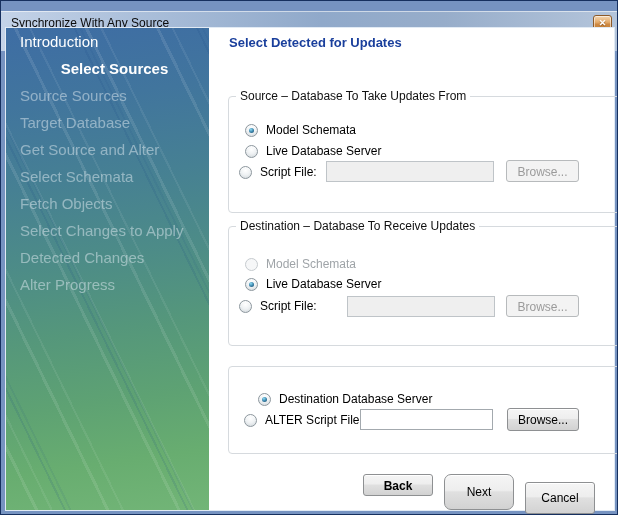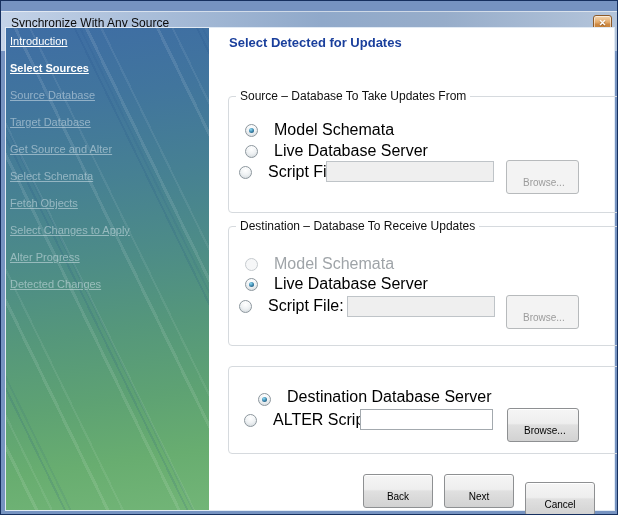--- a/index.html
+++ b/index.html
@@ -25,38 +25,38 @@
     background:#ffffff;border:1px solid #e1eaf4;}
 
   
   .sidebar{position:absolute;left:0;top:0;width:203px;height:482px;overflow:hidden;
     background:linear-gradient(172deg,#3e6da4 0%,#41759d 16%,#468093 32%,#4d8c87 48%,#55977b 62%,#5ea273 76%,#68ad70 88%,#72b577 100%);}
   .sidebar::before{content:"";position:absolute;inset:0;
     background:repeating-linear-gradient(64deg,transparent 0 26px,rgba(255,255,255,.10) 26px 29px,transparent 29px 40px,rgba(255,255,255,.07) 40px 42px,transparent 42px 64px);}
   .sidebar::after{content:"";position:absolute;inset:0;
     background:repeating-linear-gradient(64deg,transparent 0 52px,rgba(18,64,128,.12) 52px 54px,transparent 54px 57px,rgba(18,64,128,.08) 57px 59px,transparent 59px 110px);}
   .steps{position:relative;z-index:2;padding-top:0;}
-  .step{height:27px;line-height:27px;padding-left:4px;font-size:11px;color:#fff;white-space:nowrap;text-decoration:underline;}
+  .step{height:27px;line-height:27px;padding-left:14px;font-size:15px;color:#fff;white-space:nowrap;}
   .step.s-done{color:#ffffff;}
-  .step.s-active{color:#ffffff;font-weight:bold;}
+  .step.s-active{color:#ffffff;font-weight:bold;text-align:center;}
   .step.s-pending{color:rgba(226,236,241,.5);}
 
   
   .main{position:absolute;left:203px;top:0;right:0;bottom:0;background:#fff;}
   .heading{position:absolute;left:20px;top:7px;margin:0;font-size:13px;font-weight:bold;color:#1a3f9c;}
 
   .gb{position:absolute;left:19px;width:422px;box-sizing:border-box;
     border:1px solid #d6dade;border-radius:4px;}
   .gb1{top:68px;height:117px;}
   .gb2{top:198px;height:120px;}
   .gb3{top:338px;height:88px;}
   .gb-label{position:absolute;top:-8px;left:7px;background:#fff;padding:0 4px;font-size:12px;color:#101010;white-space:nowrap;}
 
   .opt{position:absolute;display:flex;align-items:center;height:14px;}
-  .opt-label{margin-left:16px;font-size:16px;color:#000;white-space:nowrap;cursor:default;}
+  .opt-label{margin-left:8px;font-size:12px;color:#000;white-space:nowrap;cursor:default;}
   .opt-label.disabled{color:#9fa4a8;}
 
   .radio{width:13px;height:13px;box-sizing:border-box;border-radius:50%;flex:none;position:relative;cursor:pointer;
     border:1px solid #8d979e;
     background:radial-gradient(circle at 50% 30%,#ffffff 0%,#eef1f3 50%,#cdd4d8 100%);
     box-shadow:inset 0 1px 1px rgba(255,255,255,.8);}
   .radio.checked::after{content:"";position:absolute;left:3px;top:3px;width:5px;height:5px;border-radius:50%;
     background:radial-gradient(circle at 38% 32%,#8fdcf4 0%,#3c86ae 50%,#16455f 100%);}
   .radio.disabled{border-color:#c6cbcf;background:#f6f7f8;box-shadow:none;}
 
@@ -68,56 +68,56 @@
   .txt{position:absolute;box-sizing:border-box;border:1px solid #a3a9ae;background:#fff;
     font-family:"Liberation Sans",sans-serif;font-size:12px;padding:0 4px;}
   .txt.disabled{background:#efefef;border-color:#bfc4c8;}
   .g1in{left:97px;top:64px;width:168px;height:21px;}
   .g2in{left:118px;top:69px;width:148px;height:21px;}
   .g3in{left:131px;top:42px;width:133px;height:21px;}
 
   .btn{position:absolute;box-sizing:border-box;border:1px solid #8e9092;border-radius:3px;cursor:pointer;
     background:linear-gradient(180deg,#f5f5f5 0%,#eeeeee 45%,#e0e0e0 50%,#d2d2d2 100%);
     box-shadow:inset 0 1px 0 #ffffff;
-    font-family:"Liberation Sans",sans-serif;font-size:10px;color:#000;text-align:center;padding:16px;}
+    font-family:"Liberation Sans",sans-serif;font-size:12px;color:#000;text-align:center;padding:4px;}
   .btn.disabled{border-color:#b7babc;background:#f3f3f3;color:#9b9b9b;box-shadow:none;cursor:default;}
   .g1br{left:277px;top:63px;width:73px;height:22px;}
   .g2br{left:277px;top:68px;width:73px;height:22px;}
   .g3br{left:278px;top:41px;width:72px;height:23px;}
 
-  .back-btn{left:154px;top:446px;width:70px;height:22px;}
-  .next-btn{left:235px;top:446px;width:70px;height:28px;}
+  .back-btn{left:154px;top:446px;width:70px;height:22px;font-weight:bold;}
+  .next-btn{left:235px;top:446px;width:70px;height:36px;border-radius:7px;}
   .cancel-btn{left:316px;top:446px;width:70px;height:32px;margin-top:8px;}
 </style>
 </head>
 <body>
 
 <div class="window">
 
   <div class="titlebar">
     <span class="title">Synchronize With Any Source</span>
     <div class="close-btn">
       <span class="x">✕</span>
     </div>
   </div>
 
   <div class="inner">
 
     <div class="sidebar">
       <div class="steps">
         <div class="step s-done">Introduction</div>
         <div class="step s-active">Select Sources</div>
-        <div class="step s-pending">Source Database</div>
+        <div class="step s-pending">Source Sources</div>
         <div class="step s-pending">Target Database</div>
         <div class="step s-pending">Get Source and Alter</div>
         <div class="step s-pending">Select Schemata</div>
         <div class="step s-pending">Fetch Objects</div>
         <div class="step s-pending">Select Changes to Apply</div>
+        <div class="step s-pending">Detected Changes</div>
         <div class="step s-pending">Alter Progress</div>
-        <div class="step s-pending">Detected Changes</div>
       </div>
     </div>
 
     <div class="main">
       <h1 class="heading">Select Detected for Updates</h1>
 
       <div class="gb gb1">
         <span class="gb-label">Source – Database To Take Updates From</span>
         <div class="opt g1r1">
           <span class="radio checked"></span>

